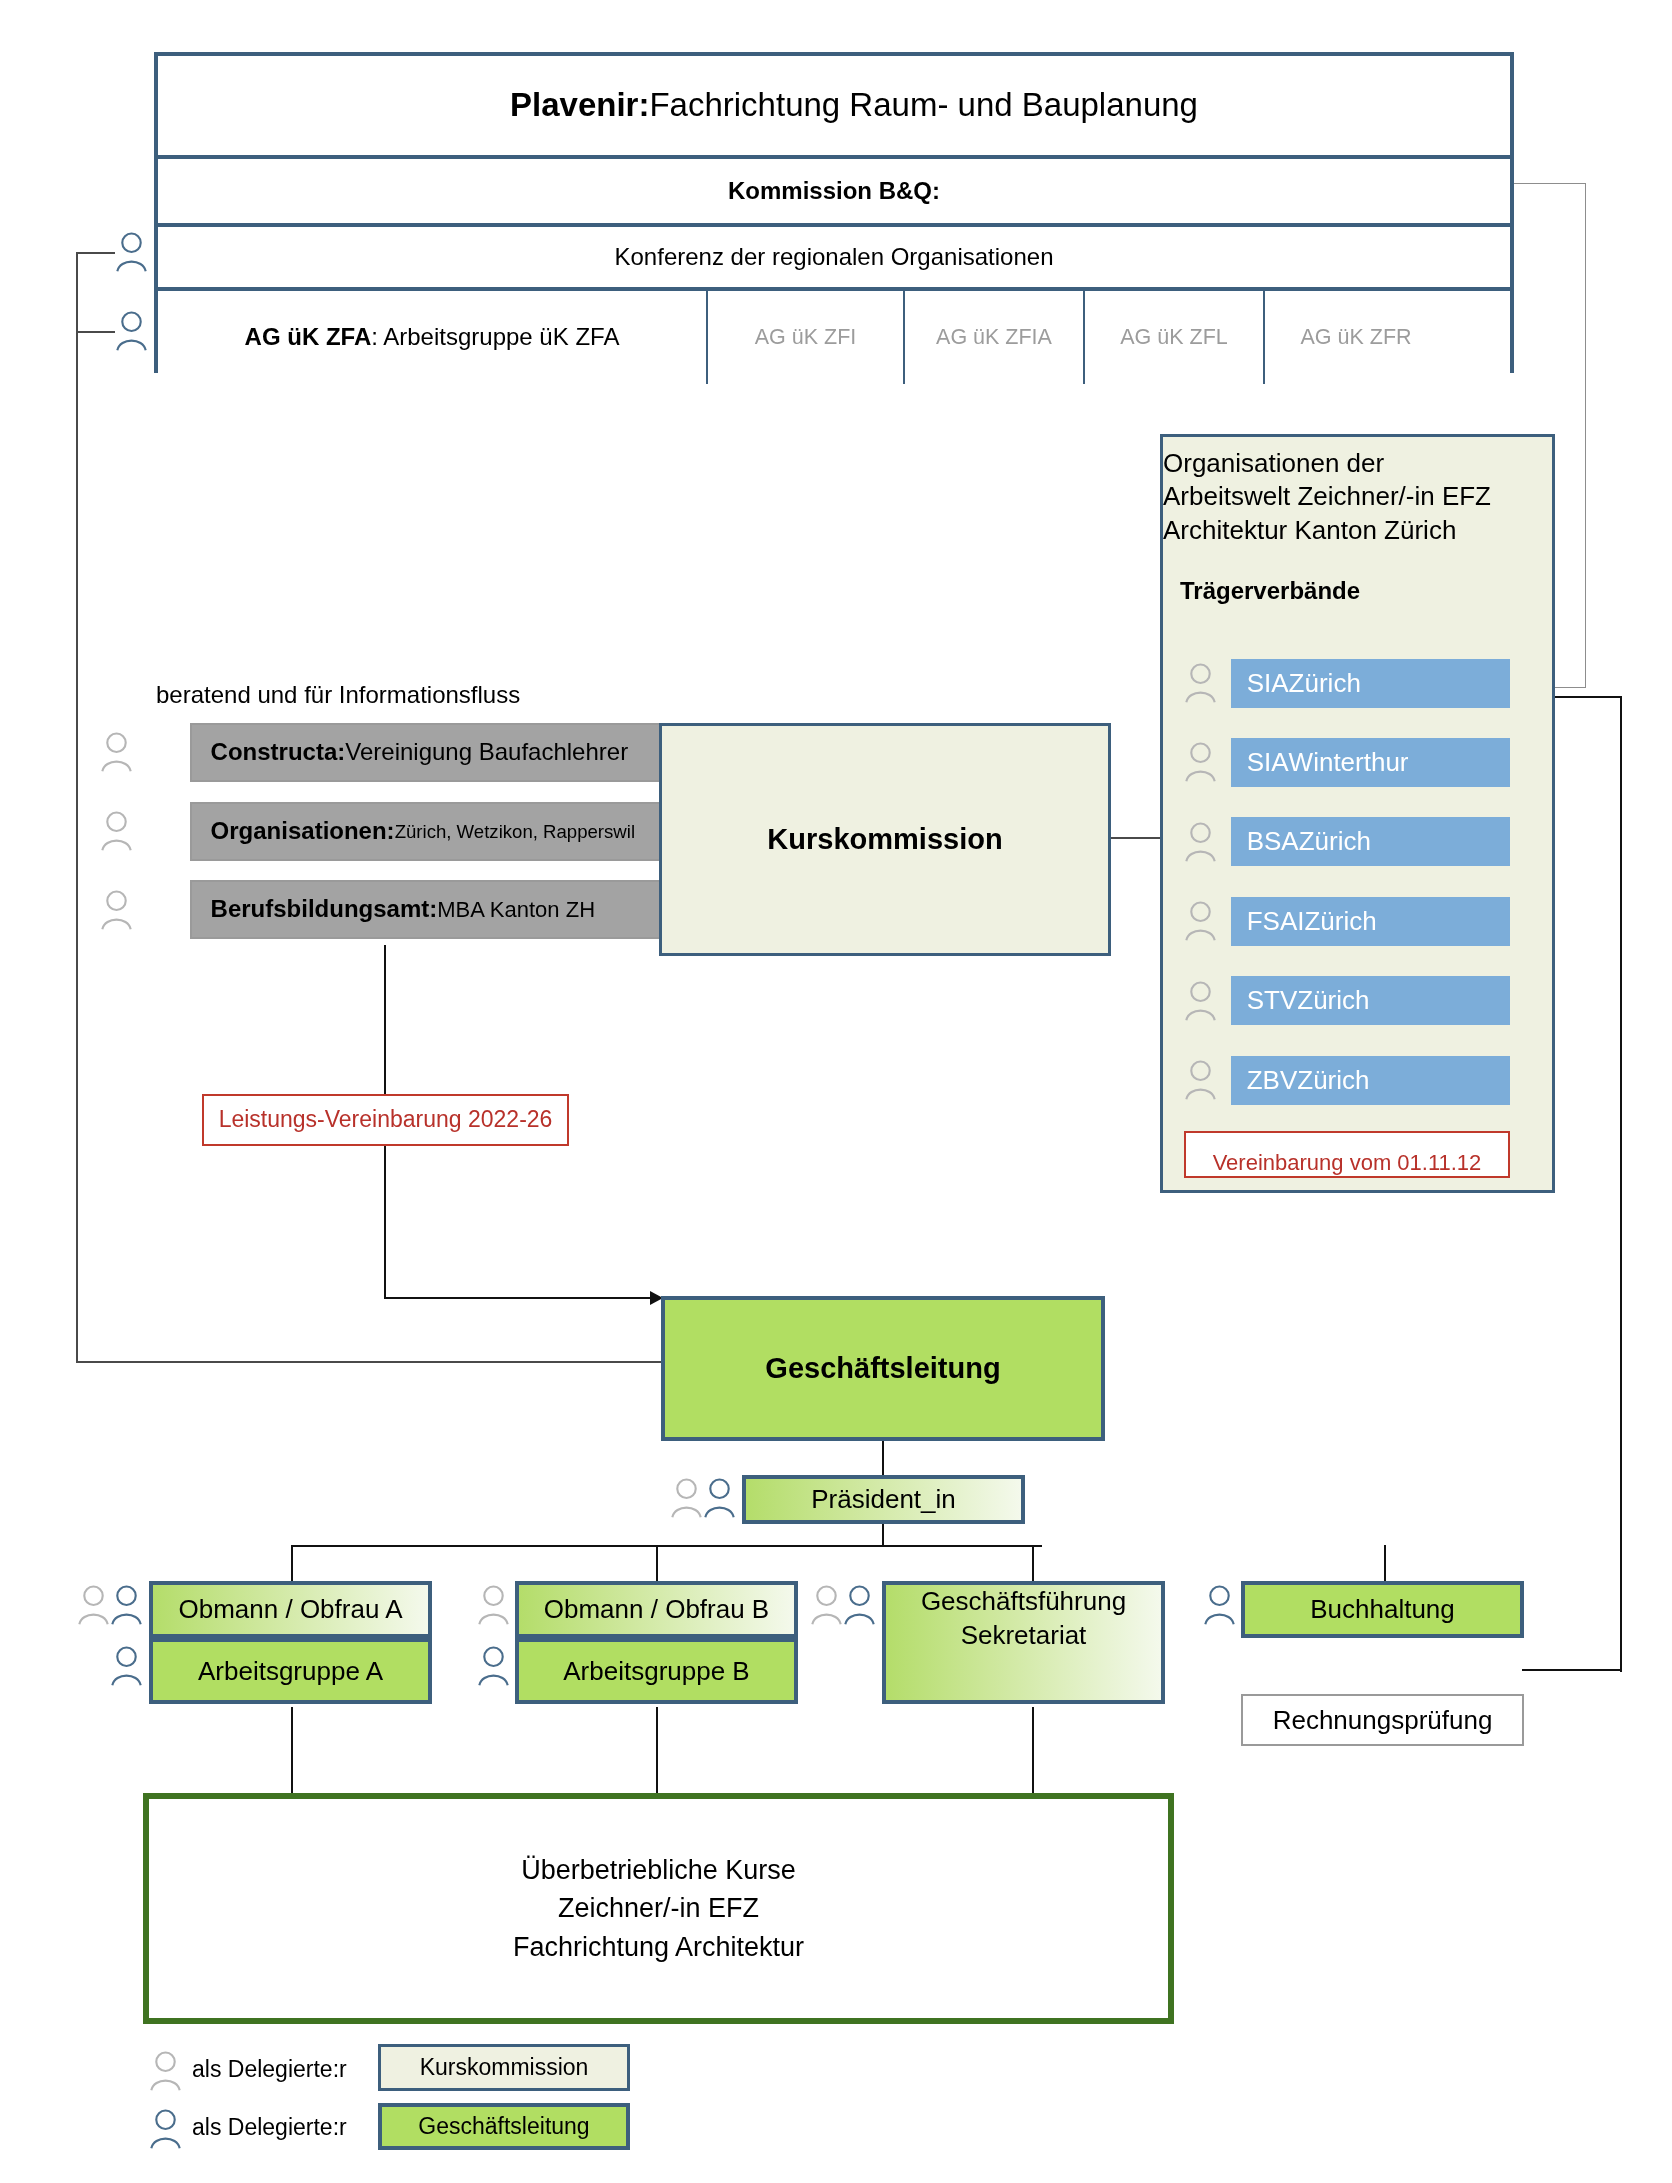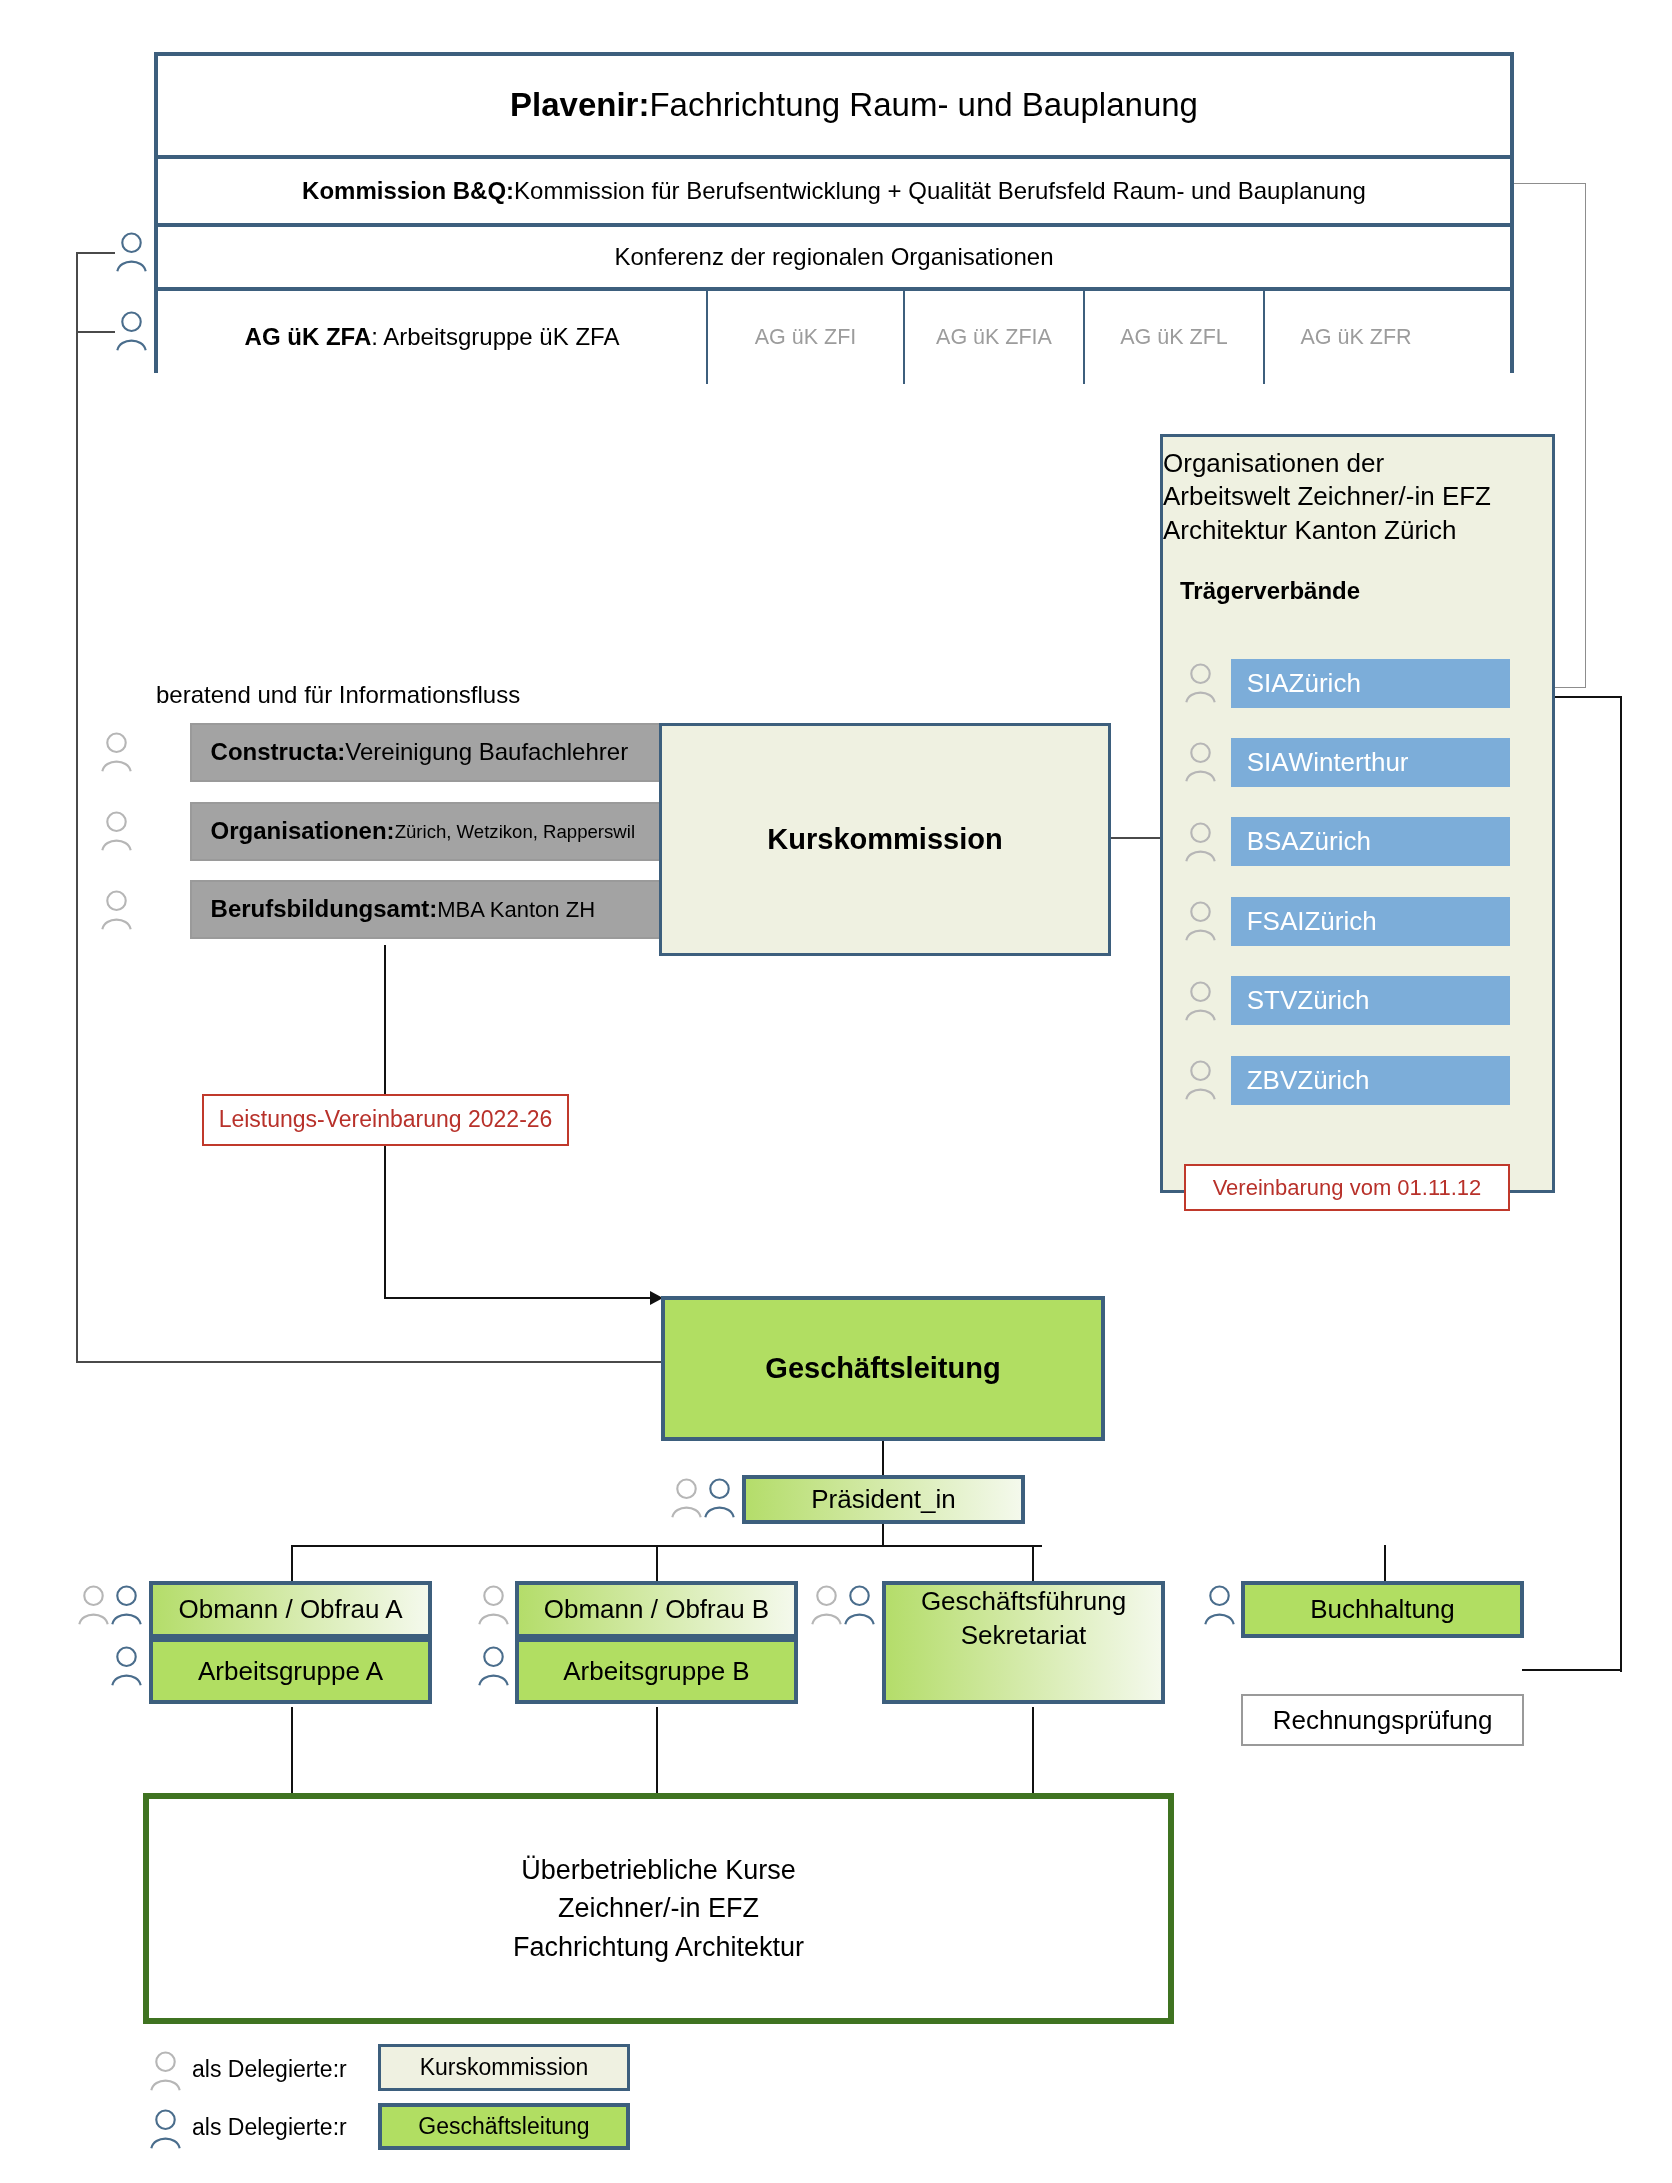--- a/index.html
+++ b/index.html
@@ -95,21 +95,20 @@
   <div class="ln-blk w3" style="left:656px;top:1707px;width:2.1px;height:86px;"></div>
   <div class="ln-blk w3" style="left:1032px;top:1707px;width:2.1px;height:86px;"></div>
 
   <div class="abs hdr-outer" style="left:154px;top:52px;width:1360px;height:321px;">
     <div class="bx t-title" style="height:99px;">
       <span class="b700">Plavenir:</span>
         <span> Fachrichtung Raum- und Bauplanung</span>
     </div>
     <div class="hdr-row bx t-34" style="height:64px;">
       <span class="b700">Kommission B&amp;Q:</span>
-        <span> Kommission für Berufsentwicklung + Qualität Berufsfeld Raum- und Bauplanung</span>
     </div>
     <div class="hdr-row bx t-34" style="height:60px;">
       <span>Konferenz der regionalen Organisationen</span>
     </div>
     <div class="hdr-row" style="height:93px;display:flex;">
       <div class="bx t-34" style="width:548px;height:100%;">
         <span class="b700">AG üK ZFA</span>
           <span>: Arbeitsgruppe üK ZFA</span>
       </div>
       <div class="bx t-30 gray" style="width:195px;height:100%;border-left:2.9px solid #3d5f7d;">
@@ -229,21 +228,21 @@
     </svg>
   <svg class="person" width="33" height="44" viewBox="0 0 46 62" style="left:1184px;top:979px;">
       <circle cx="23" cy="18" r="13" fill="none" stroke="#b6b6b6" stroke-width="3"></circle>
       <path d="M3 58 C7 40 39 40 43 58" fill="none" stroke="#b6b6b6" stroke-width="3"></path>
     </svg>
   <svg class="person" width="33" height="44" viewBox="0 0 46 62" style="left:1184px;top:1058px;">
       <circle cx="23" cy="18" r="13" fill="none" stroke="#b6b6b6" stroke-width="3"></circle>
       <path d="M3 58 C7 40 39 40 43 58" fill="none" stroke="#b6b6b6" stroke-width="3"></path>
     </svg>
 
-  <div class="abs red-box bx t-31" style="left:1184px;top:1164px;width:326px;height:47px;">
+  <div class="abs red-box bx t-31" style="left:1184px;top:1131px;width:326px;height:47px;align-items:flex-end;">
     <span>Vereinbarung vom 01.11.12</span>
   </div>
 
   <div class="abs green bx t-40 b700" style="left:661px;top:1296px;width:444px;height:145px;">
     <span>Geschäftsleitung</span>
   </div>
 
   <div class="abs green-grad bx t-36" style="left:742px;top:1475px;width:283px;height:49px;">
     <span>Präsident_in</span>
   </div>

